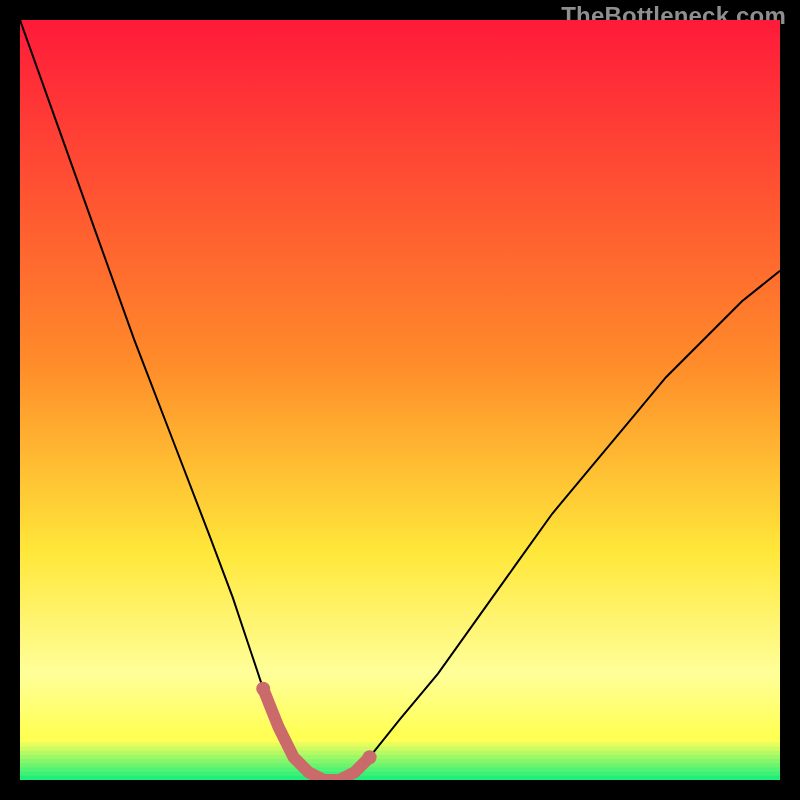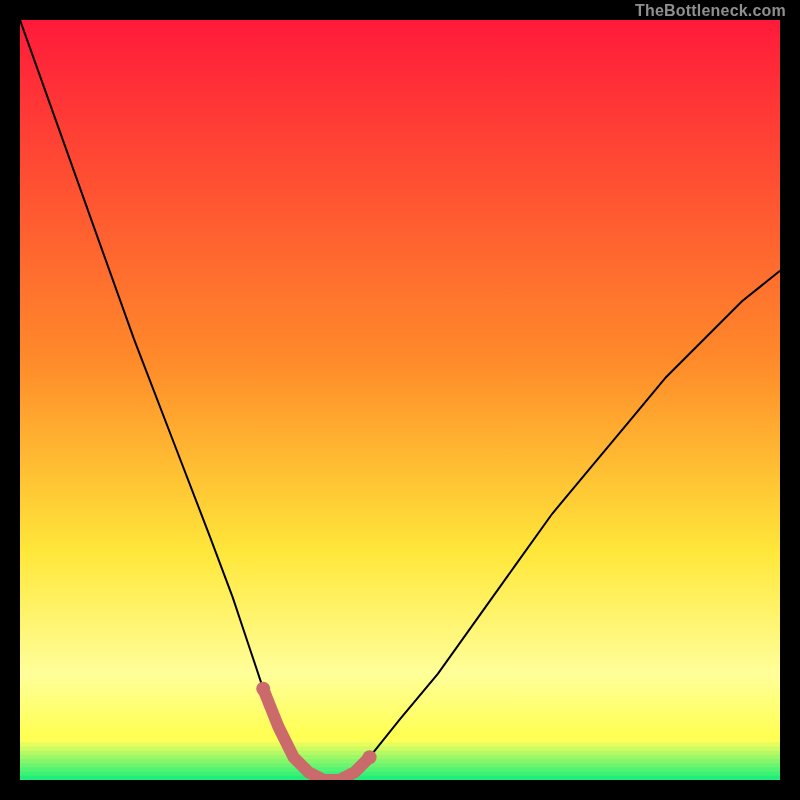--- a/index.html
+++ b/index.html
@@ -20,21 +20,21 @@
     left: 20px;
     top: 20px;
     width: 760px;
     height: 760px;
   }
   .watermark {
     position: absolute;
     top: 2px;
     right: 14px;
     font-family: Arial, Helvetica, sans-serif;
-    font-size: 16px;
+    font-size: 24px;
     font-weight: 600;
     color: #8f8f8f;
     letter-spacing: 0.2px;
   }
   svg { display: block; }
 </style>
 </head>
 <body>
 
 <div class="frame">

